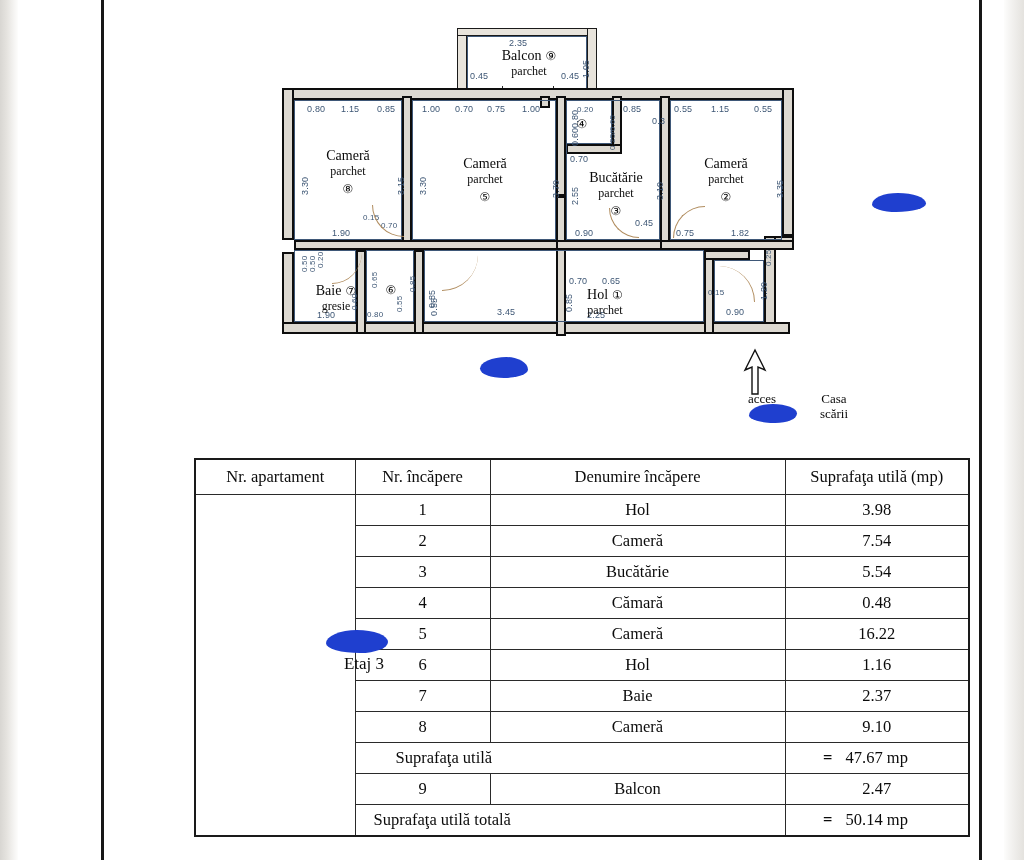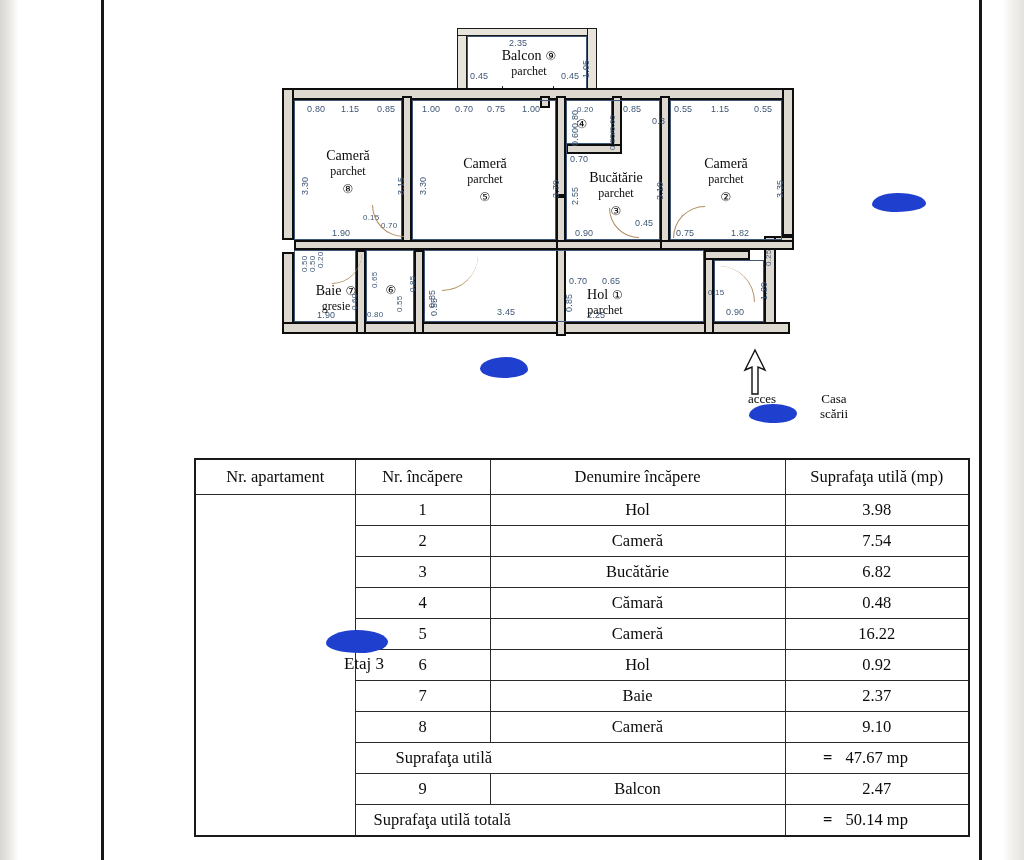--- a/index.html
+++ b/index.html
@@ -256,36 +256,36 @@
           <td>3.98</td>
         </tr>
         <tr>
           <td>2</td>
           <td>Cameră</td>
           <td>7.54</td>
         </tr>
         <tr>
           <td>3</td>
           <td>Bucătărie</td>
-          <td>6.82</td>
+          <td>5.54</td>
         </tr>
         <tr>
           <td>4</td>
           <td>Cămară</td>
           <td>0.48</td>
         </tr>
         <tr>
           <td>5</td>
           <td>Cameră</td>
           <td>16.22</td>
         </tr>
         <tr>
           <td>6</td>
           <td>Hol</td>
-          <td>0.92</td>
+          <td>1.16</td>
         </tr>
         <tr>
           <td>7</td>
           <td>Baie</td>
           <td>2.37</td>
         </tr>
         <tr>
           <td>8</td>
           <td>Cameră</td>
           <td>9.10</td>

